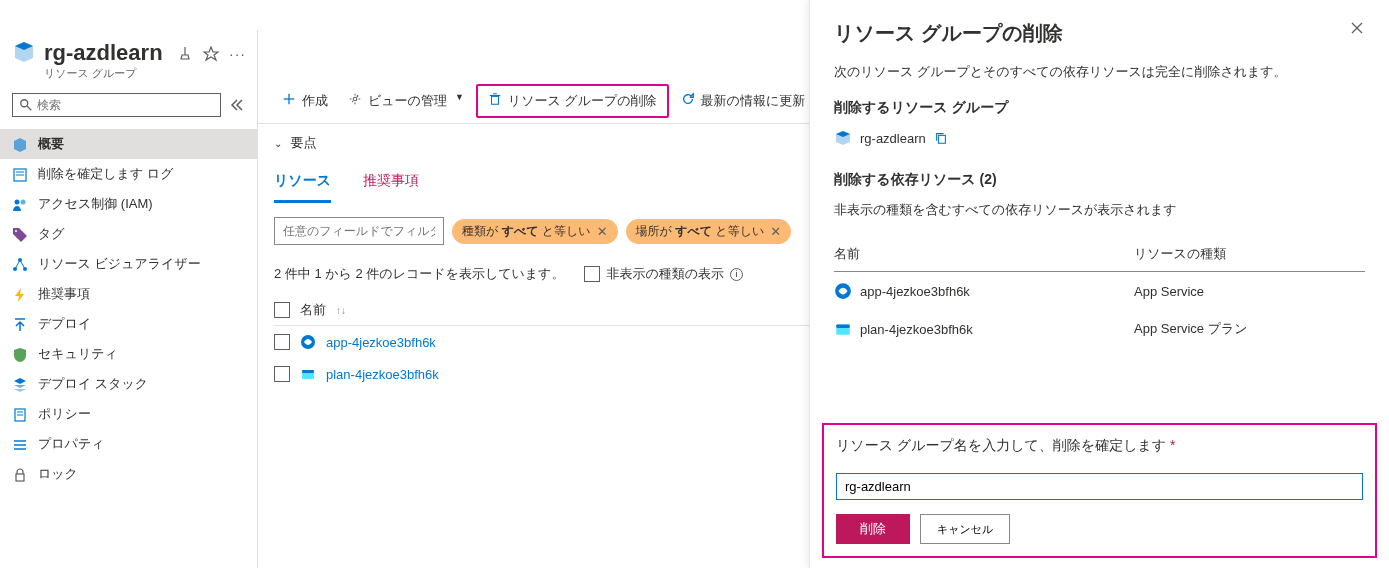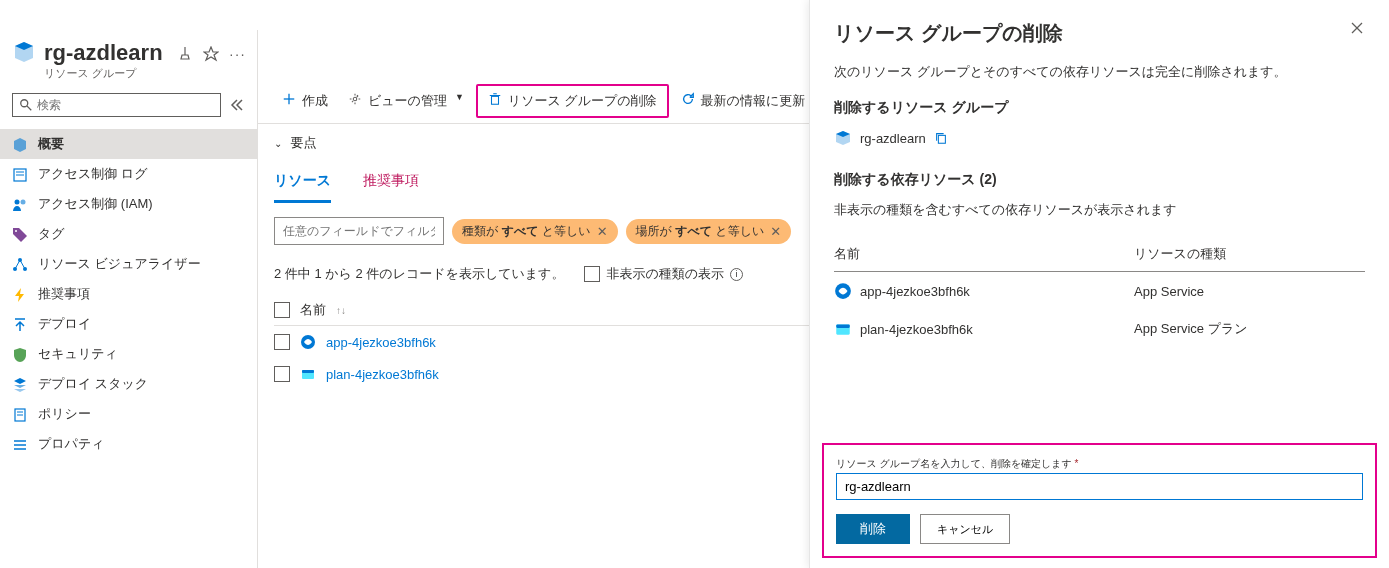--- a/index.html
+++ b/index.html
@@ -71,25 +71,25 @@
     .panel-h { font-size: 14px; font-weight: 600; margin-bottom: 12px; }
     .rg-row { display: flex; align-items: center; gap: 8px; font-size: 13px; margin-bottom: 24px; }
     .copy-icon { width: 14px; height: 14px; color: #0078d4; cursor: pointer; }
     .dep-header { display: flex; padding: 8px 0; font-size: 13px; border-bottom: 1px solid #8a8886; }
     .dep-header > div:first-child { flex: 0 0 300px; }
     .dep-row { display: flex; padding: 10px 0; font-size: 13px; align-items: center; }
     .dep-row > div:first-child { flex: 0 0 300px; display: flex; align-items: center; gap: 8px; }
     .dep-icon { width: 18px; height: 18px; }
     
     .panel-footer { position: absolute; bottom: 10px; left: 12px; right: 12px; border: 2px solid #e3008c; padding: 12px; }
-    .confirm-label { font-size: 10px; margin-bottom: 2px; }
+    .confirm-label { font-size: 14px; margin-bottom: 18px; }
     .req { color: #a4262c; }
     .confirm-input { width: 100%; border: 1px solid #0078d4; padding: 5px 8px; font-size: 13px; margin-bottom: 14px; outline: none; }
     .btn-row { display: flex; gap: 10px; }
-    .btn-delete { background: #0369a1; color: #fff; border: none; padding: 6px 24px; font-size: 13px; cursor: pointer; }
+    .btn-delete { background: #be185d; color: #fff; border: none; padding: 6px 24px; font-size: 13px; cursor: pointer; }
     .btn-cancel { background: #fff; border: 1px solid #8a8886; padding: 6px 16px; font-size: 11px; cursor: pointer; }
   </style>
 </head>
 <body>
 
 <div class="sidebar">
   <div class="title-row">
     <svg class="rg-icon" viewBox="0 0 24 24">
         <path fill="#0078d4" d="M3 6l9-4 9 4v12l-9 4-9-4z" opacity="0.3"></path>
         <path fill="#0078d4" d="M12 2l9 4-9 4-9-4z"></path>
@@ -128,21 +128,21 @@
           <path fill="#0078d4" d="M2 4l6-3 6 3v8l-6 3-6-3z" opacity="0.6"></path>
         </svg>
       <span>概要</span>
     </div>
     <div class="nav-item">
       <svg class="nav-icon" viewBox="0 0 16 16">
           <rect x="2" y="2" width="12" height="12" fill="none" stroke="#0078d4" stroke-width="1.2"></rect>
           <line x1="4" y1="5" x2="12" y2="5" stroke="#0078d4"></line>
           <line x1="4" y1="8" x2="12" y2="8" stroke="#0078d4"></line>
         </svg>
-      <span>アクセス制御 ログ</span>
+      <span>削除を確定します ログ</span>
     </div>
     <div class="nav-item">
       <svg class="nav-icon" viewBox="0 0 16 16">
           <circle cx="5" cy="5" r="2.5" fill="#0078d4"></circle>
           <circle cx="11" cy="5" r="2.5" fill="#0078d4" opacity="0.6"></circle>
           <path fill="#0078d4" d="M1 14c0-3 2-5 4-5s4 2 4 5z"></path>
         </svg>
       <span>アクセス制御 (IAM)</span>
     </div>
     <div class="nav-item">
@@ -198,20 +198,27 @@
         </svg>
       <span>ポリシー</span>
     </div>
     <div class="nav-item">
       <svg class="nav-icon" viewBox="0 0 16 16">
           <line x1="2" y1="4" x2="14" y2="4" stroke="#0078d4" stroke-width="1.5"></line>
           <line x1="2" y1="8" x2="14" y2="8" stroke="#0078d4" stroke-width="1.5"></line>
           <line x1="2" y1="12" x2="14" y2="12" stroke="#0078d4" stroke-width="1.5"></line>
         </svg>
       <span>プロパティ</span>
+    </div>
+    <div class="nav-item">
+      <svg class="nav-icon" viewBox="0 0 16 16">
+          <rect x="4" y="7" width="8" height="7" fill="none" stroke="#605e5c" stroke-width="1.2"></rect>
+          <path fill="none" stroke="#605e5c" stroke-width="1.2" d="M5 7V5a3 3 0 016 0v2"></path>
+        </svg>
+      <span>ロック</span>
     </div>
   </div>
 </div>
 
 <div class="main">
   <div class="toolbar">
     <button class="tb-btn">
       <svg viewBox="0 0 16 16">
           <line x1="8" y1="2" x2="8" y2="14" stroke="#0078d4" stroke-width="1.5"></line>
           <line x1="2" y1="8" x2="14" y2="8" stroke="#0078d4" stroke-width="1.5"></line>

